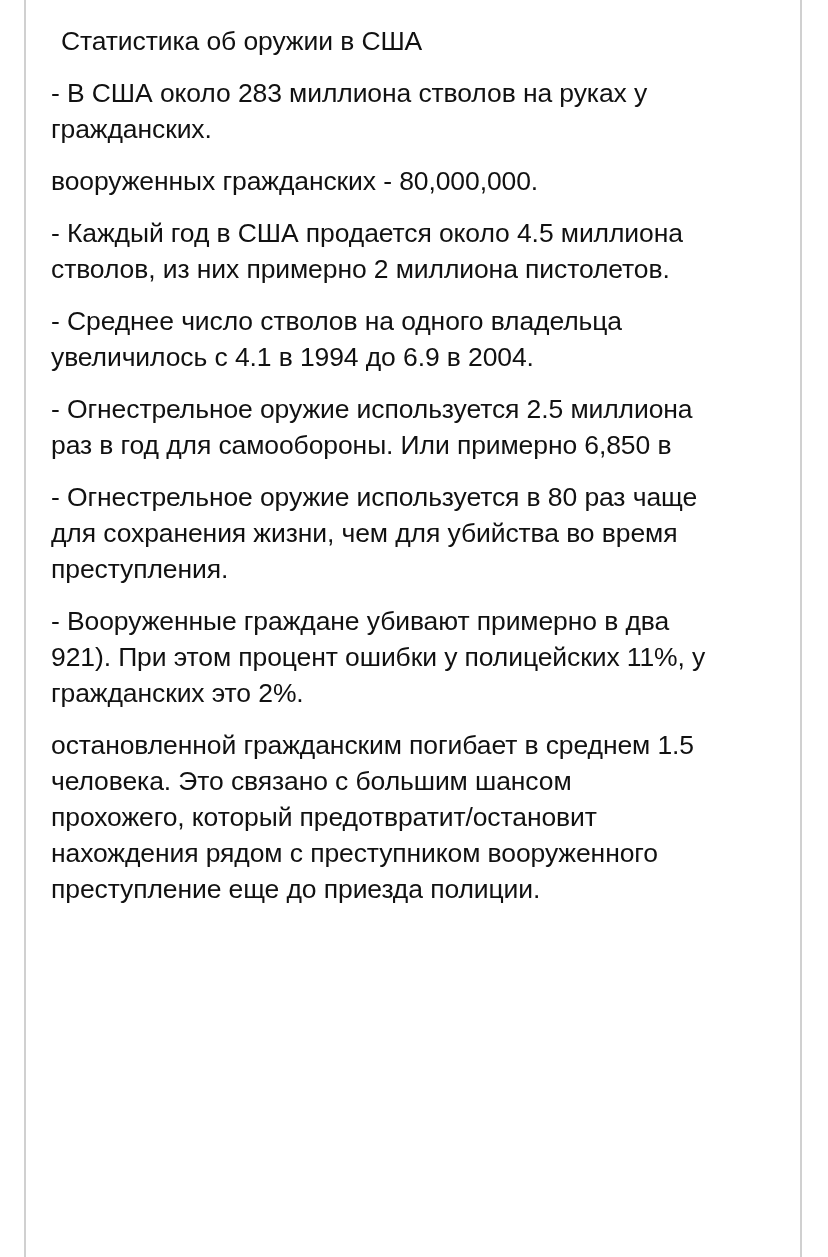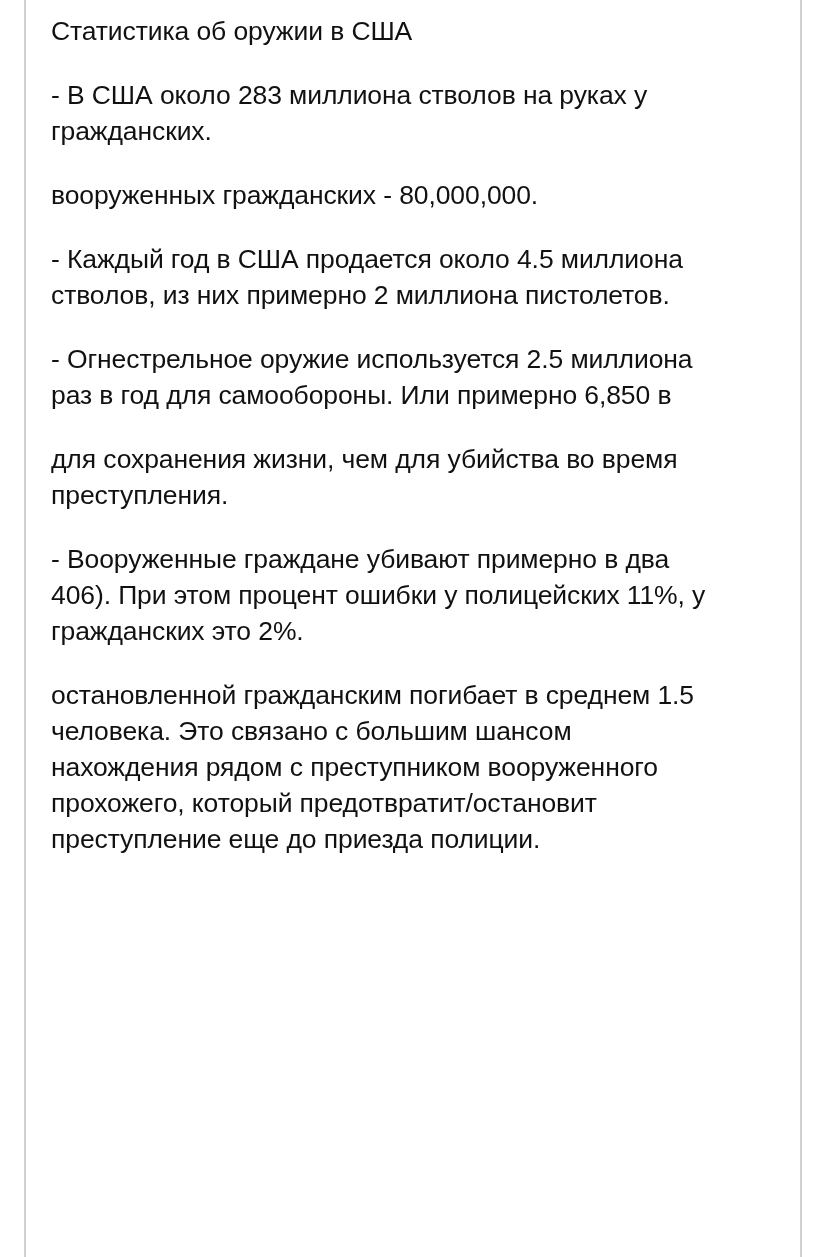--- a/index.html
+++ b/index.html
@@ -29,26 +29,26 @@
     left: 25px;
     top: 15px;
     width: 760px;
     font-family: "Liberation Sans", "DejaVu Sans", sans-serif;
     font-size: 26.5px;
     line-height: 36px;
     color: #111111;
     letter-spacing: -0.1px;
   }
   .title {
-    margin: 0;
+    margin: 10px;
     height: 36px;
     white-space: nowrap;
   }
   .para {
-    margin-top: 28px;
+    margin-top: 16px;
   }
   .line {
     display: block;
     height: 36px;
     white-space: nowrap;
   }
 </style>
 </head>
 <body>
 
@@ -63,38 +63,43 @@
 
     <div class="para">
       <span class="line">вооруженных гражданских - 80,000,000.</span>
     </div>
 
     <div class="para">
       <span class="line">- Каждый год в США продается около 4.5 миллиона</span>
       <span class="line">стволов, из них примерно 2 миллиона пистолетов.</span>
     </div>
 
+    <div class="para">
+      <span class="line">- Среднее число стволов на одного владельца</span>
+      <span class="line">увеличилось с 4.1 в 1994 до 6.9 в 2004.</span>
+    </div>
 
     <div class="para">
       <span class="line">- Огнестрельное оружие используется 2.5 миллиона</span>
       <span class="line">раз в год для самообороны. Или примерно 6,850 в</span>
     </div>
 
     <div class="para">
+      <span class="line">- Огнестрельное оружие используется в 80 раз чаще</span>
       <span class="line">для сохранения жизни, чем для убийства во время</span>
       <span class="line">преступления.</span>
     </div>
 
     <div class="para">
       <span class="line">- Вооруженные граждане убивают примерно в два</span>
-      <span class="line">406). При этом процент ошибки у полицейских 11%, у</span>
+      <span class="line">921). При этом процент ошибки у полицейских 11%, у</span>
       <span class="line">гражданских это 2%.</span>
     </div>
 
     <div class="para">
       <span class="line">остановленной гражданским погибает в среднем 1.5</span>
       <span class="line">человека. Это связано с большим шансом</span>
+      <span class="line">прохожего, который предотвратит/остановит</span>
       <span class="line">нахождения рядом с преступником вооруженного</span>
-      <span class="line">прохожего, который предотвратит/остановит</span>
       <span class="line">преступление еще до приезда полиции.</span>
     </div>
   </div>
 </div>
 
 </body></html>

